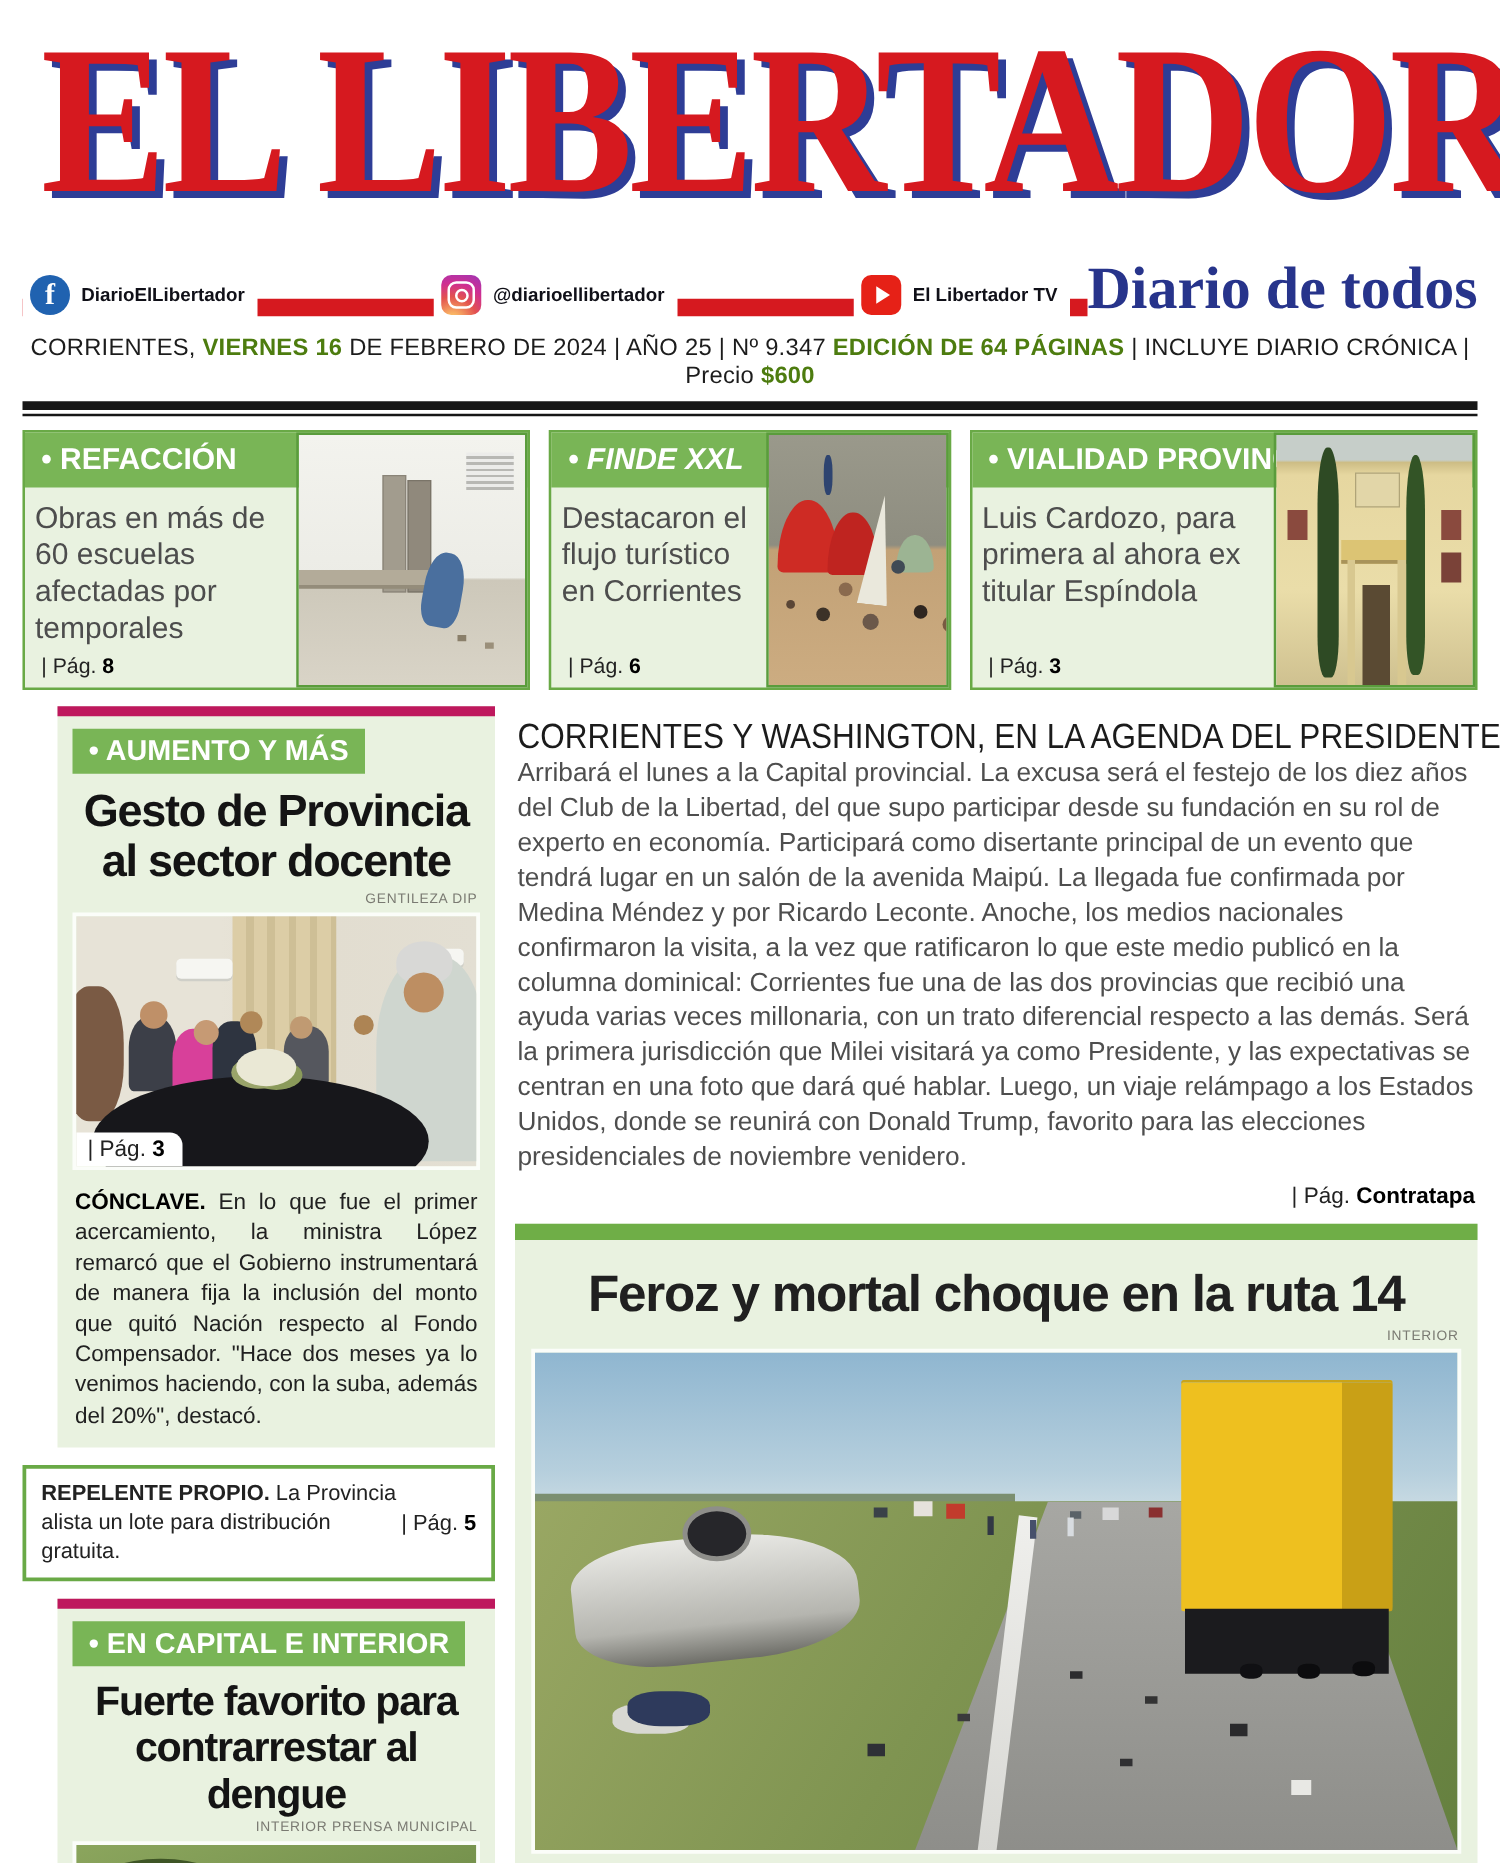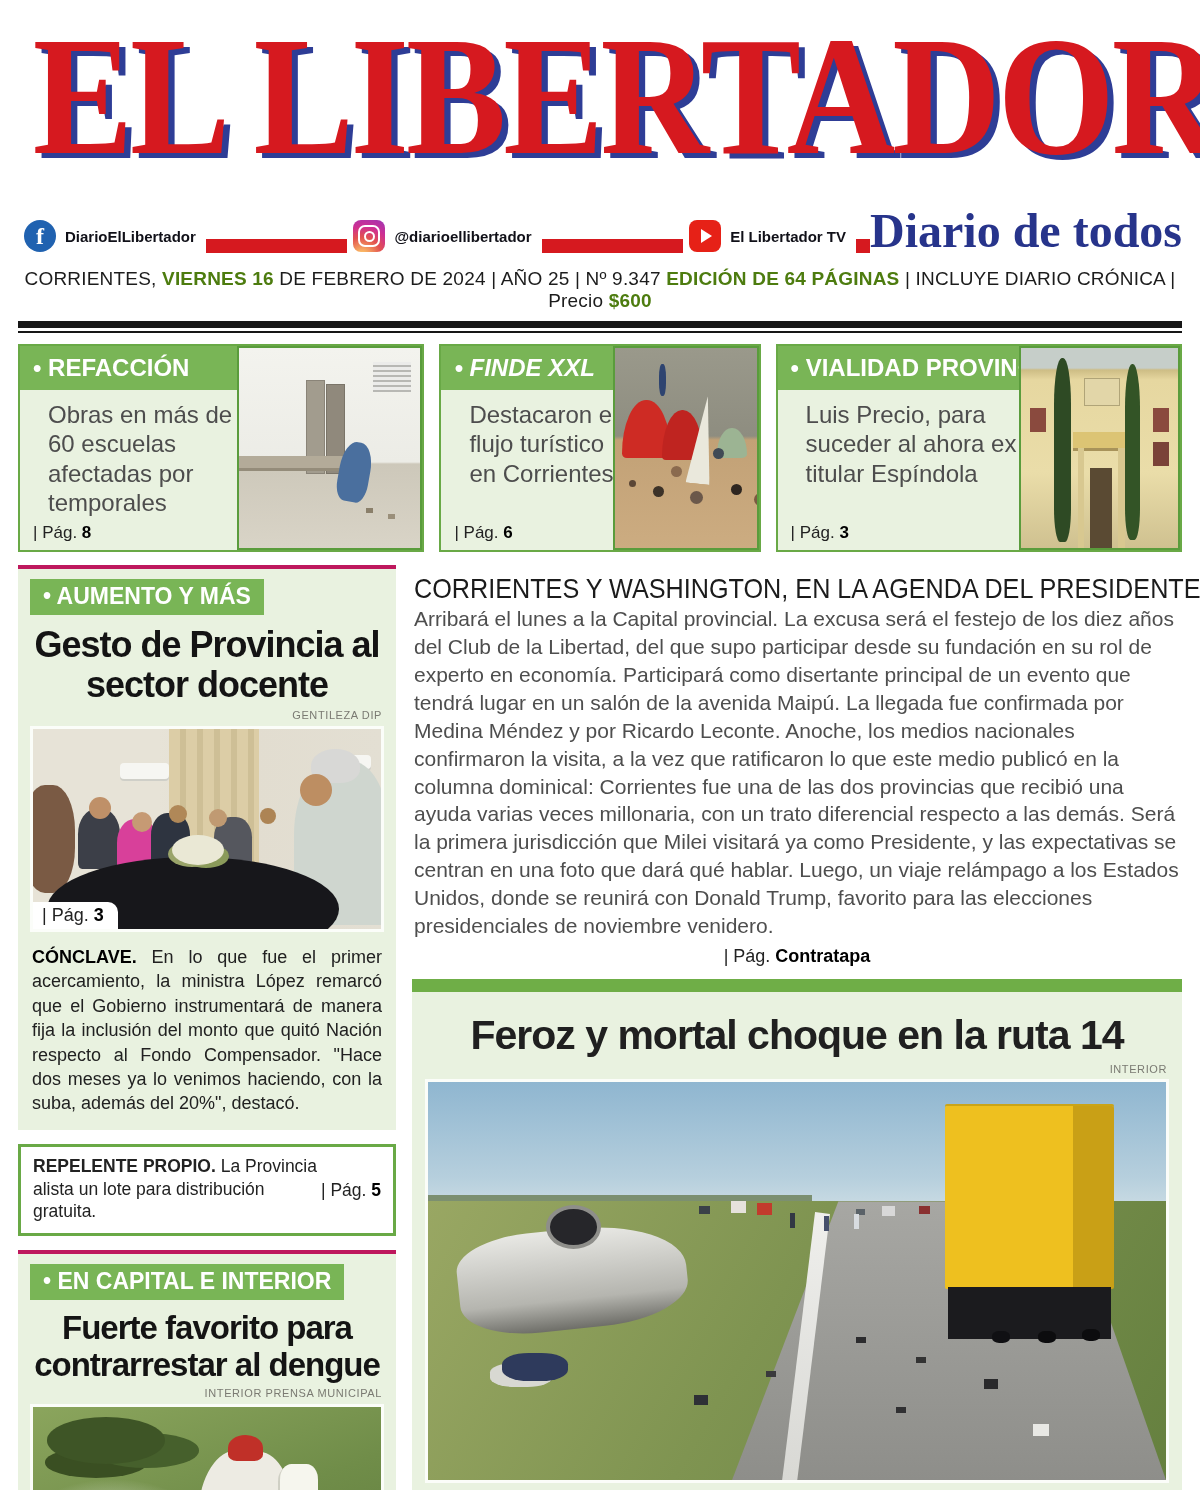--- a/index.html
+++ b/index.html
@@ -39,47 +39,47 @@
 
   
   .teaser-row{display:flex;gap:15px;margin:11px 18px 13px;}
   .teaser{position:relative;border:2px solid #69a946;background:#e9f2e0;height:208px;box-sizing:border-box;}
   .t1{flex:420;} .t2{flex:331;} .t3{flex:420;}
   .teaser-band{position:absolute;top:0;left:0;right:0;height:44px;background:#79b556;}
   .teaser-kicker{position:relative;z-index:2;color:#fff;font-weight:bold;font-size:24px;padding:8px 0 0 13px;white-space:nowrap;}
   .teaser-kicker.it{font-style:italic;}
   .teaser-photo{position:absolute;top:0;right:0;bottom:0;width:46%;z-index:3;border:2px solid #5a9c3c;box-sizing:border-box;overflow:hidden;}
   .t3 .teaser-photo{width:40%;}
-  .teaser-text{position:absolute;left:28px;top:54px;width:50%;font-size:24px;color:#4d4d4d;line-height:1.22;z-index:2;}
+  .teaser-text{position:absolute;left:8px;top:54px;width:50%;font-size:24px;color:#4d4d4d;line-height:1.22;z-index:2;}
   .t3 .teaser-text{width:56%;}
   .teaser-page{position:absolute;left:13px;bottom:7px;font-size:17px;color:#222;z-index:2;}
 
   
   .content{display:flex;gap:16px;margin:2px 18px 0;align-items:flex-start;}
   .col-left{width:378px;flex:none;}
   .col-main{flex:1;min-width:0;}
 
-  .green-section{background:#e9f2e0;border-top:4px solid #be185d;padding:10px 12px 14px;}
+  .green-section{background:#e9f2e0;border-top:8px solid #be185d;padding:10px 12px 14px;margin-left:28px;}
   .section-kicker{display:inline-block;background:#79b556;color:#fff;font-weight:bold;font-size:23px;padding:4px 13px 5px;}
   .section-headline{font-weight:bold;font-size:36px;line-height:1.12;text-align:center;color:#141414;margin:10px 0 2px;letter-spacing:-1px;}
   .credit{text-align:right;font-size:11px;color:#7a7a72;letter-spacing:0.6px;margin:3px 2px 5px;}
   .photo-frame{position:relative;border:3px solid #fbfdf9;overflow:hidden;}
   .photo{position:relative;overflow:hidden;}
   .pag-overlay{position:absolute;left:0;bottom:0;background:#fff;padding:3px 14px 3px 9px;font-size:18px;color:#222;border-radius:0 10px 0 0;z-index:5;}
   .body-par{font-size:18px;line-height:1.36;text-align:justify;color:#212121;margin:13px 2px 0;}
   .body-par b{color:#000;}
 
   .repelente{border:3px solid #69a946;background:#fff;padding:8px 12px 10px;margin:14px 0;font-size:17.5px;line-height:1.3;color:#222;}
   .repelente .pagref{float:right;margin-top:2px;}
 
   
   .kicker-main{font-size:28px;color:#1b1b1b;white-space:nowrap;transform:scaleX(0.9);transform-origin:left center;margin:8px 0 0 2px;}
   .headline-main{font-size:104px;font-weight:bold;text-align:center;letter-spacing:-4px;color:#151515;line-height:1.02;margin:8px 0 20px;}
   .body-main{font-size:21px;line-height:1.33;color:#4e4e4e;margin:0 2px;}
-  .pag-main{text-align:center;font-size:18px;margin:6px 2px 0;color:#222;}
+  .pag-main{text-align:right;font-size:18px;margin:6px 2px 0;color:#222;}
   .pagref b{color:#000;}
 
   .crash-section{margin-top:12px;border-top:13px solid #6fae47;background:#e9f2e0;padding:12px 13px 8px;}
   .crash-headline{text-align:center;font-weight:bold;font-size:41px;color:#202020;letter-spacing:-1px;margin:8px 0 0;}
   .crash-credit{text-align:right;font-size:11px;color:#7a7a72;letter-spacing:0.6px;margin:4px 2px 4px;}
 
   
   .ph-school{width:100%;height:100%;background:linear-gradient(180deg,#f3f3ee 0%,#ecece6 57%,#cdc8ba 58%,#d9d4c7 100%);}
   .ps-blinds{position:absolute;top:7%;right:5%;width:21%;height:15%;background:repeating-linear-gradient(#ececea 0 3px,#b8b8b4 3px 5px);}
   .ps-panel1{position:absolute;left:37%;top:16%;width:9%;height:46%;background:#a29c8e;border:1px solid #8a8478;}
@@ -219,21 +219,21 @@
           <div class="pb-tent"></div>
             <div class="pb-umb3"></div>
             <div class="pb-people"></div>
         </div>
       </div>
     </div>
 
     <div class="teaser t3">
       <div class="teaser-band"></div>
       <div class="teaser-kicker">• VIALIDAD PROVINCIAL</div>
-      <div class="teaser-text">Luis Precio, para suceder al ahora ex titular Espíndola</div>
+      <div class="teaser-text">Luis Cardozo, para primera al ahora ex titular Espíndola</div>
       <div class="teaser-page pagref">
         <span>| Pág.</span> <b>3</b>
       </div>
       <div class="teaser-photo">
         <div class="ph-vialidad">
           <div class="pv-sign"></div>
             <div class="pv-awning"></div>
             <div class="pv-door"></div>
           <div class="pv-col1"></div>
             <div class="pv-col2"></div>

